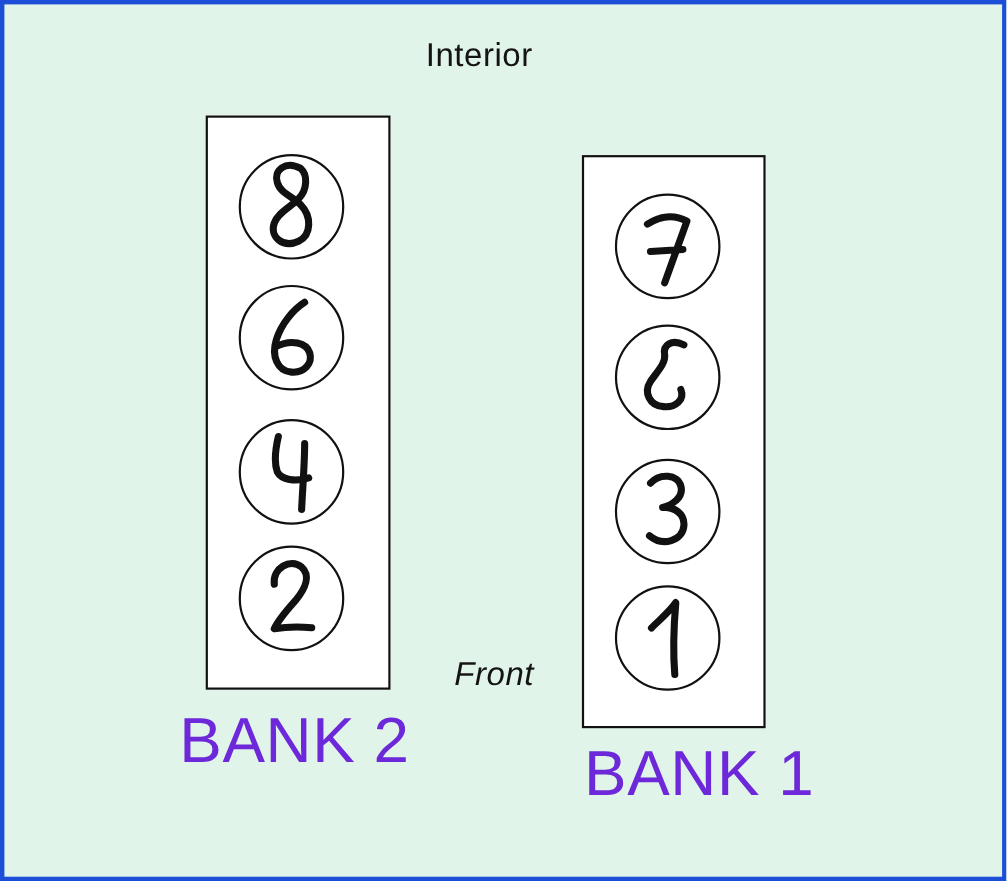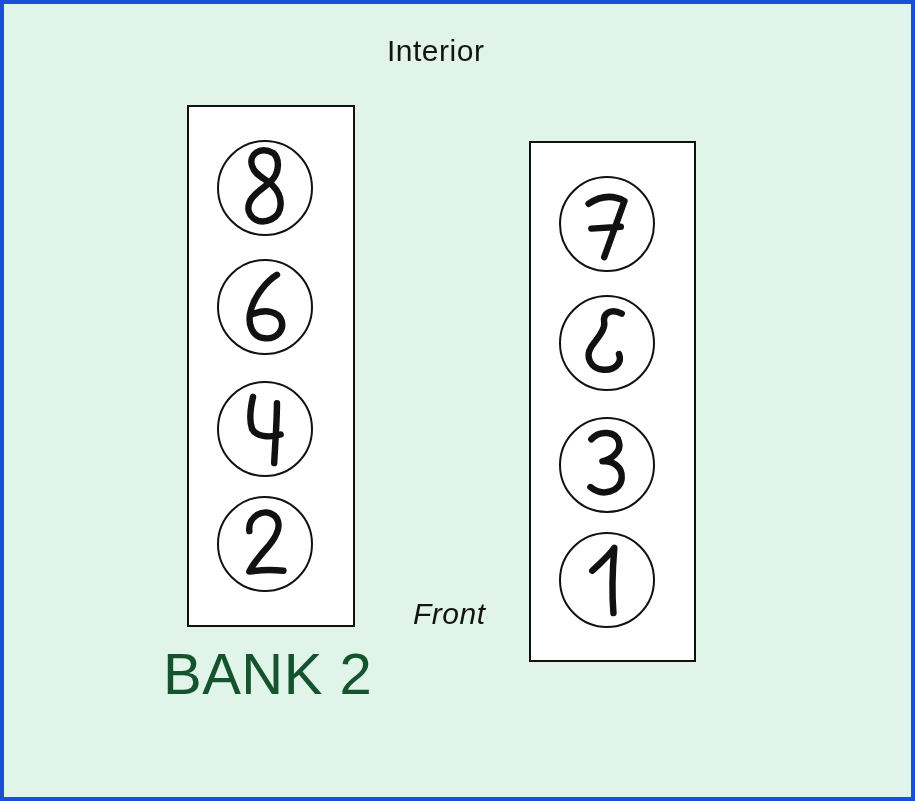--- a/index.html
+++ b/index.html
@@ -50,21 +50,21 @@
     stroke-linejoin: round;
   }
   .pos1 { top: 33px; }
   .pos2 { top: 152px; }
   .pos3 { top: 274px; }
   .pos4 { top: 389px; }
   .bank-label {
     position: absolute;
     font-size: 58px;
     letter-spacing: 0.5px;
-    color: #14532d;
+    color: #6d28d9;
     white-space: nowrap;
   }
   .bank2-label { left: 159px; top: 636px; }
   .bank1-label { left: 527px; top: 666px; }
 </style>
 </head>
 <body>
 
 <div class="canvas">
 
@@ -113,14 +113,15 @@
     </div>
     <div class="cyl pos4" aria-label="cylinder 1">
       <svg viewBox="0 0 100 100">
           <path d="M34 40 C42 32 52 24 58 15 C56 38 55 62 57 86"></path>
         </svg>
     </div>
   </div>
 
   <div class="bank-label bank2-label">BANK 2</div>
 
+  <div class="bank-label bank1-label">BANK 1</div>
 
 </div>
 
 </body></html>

